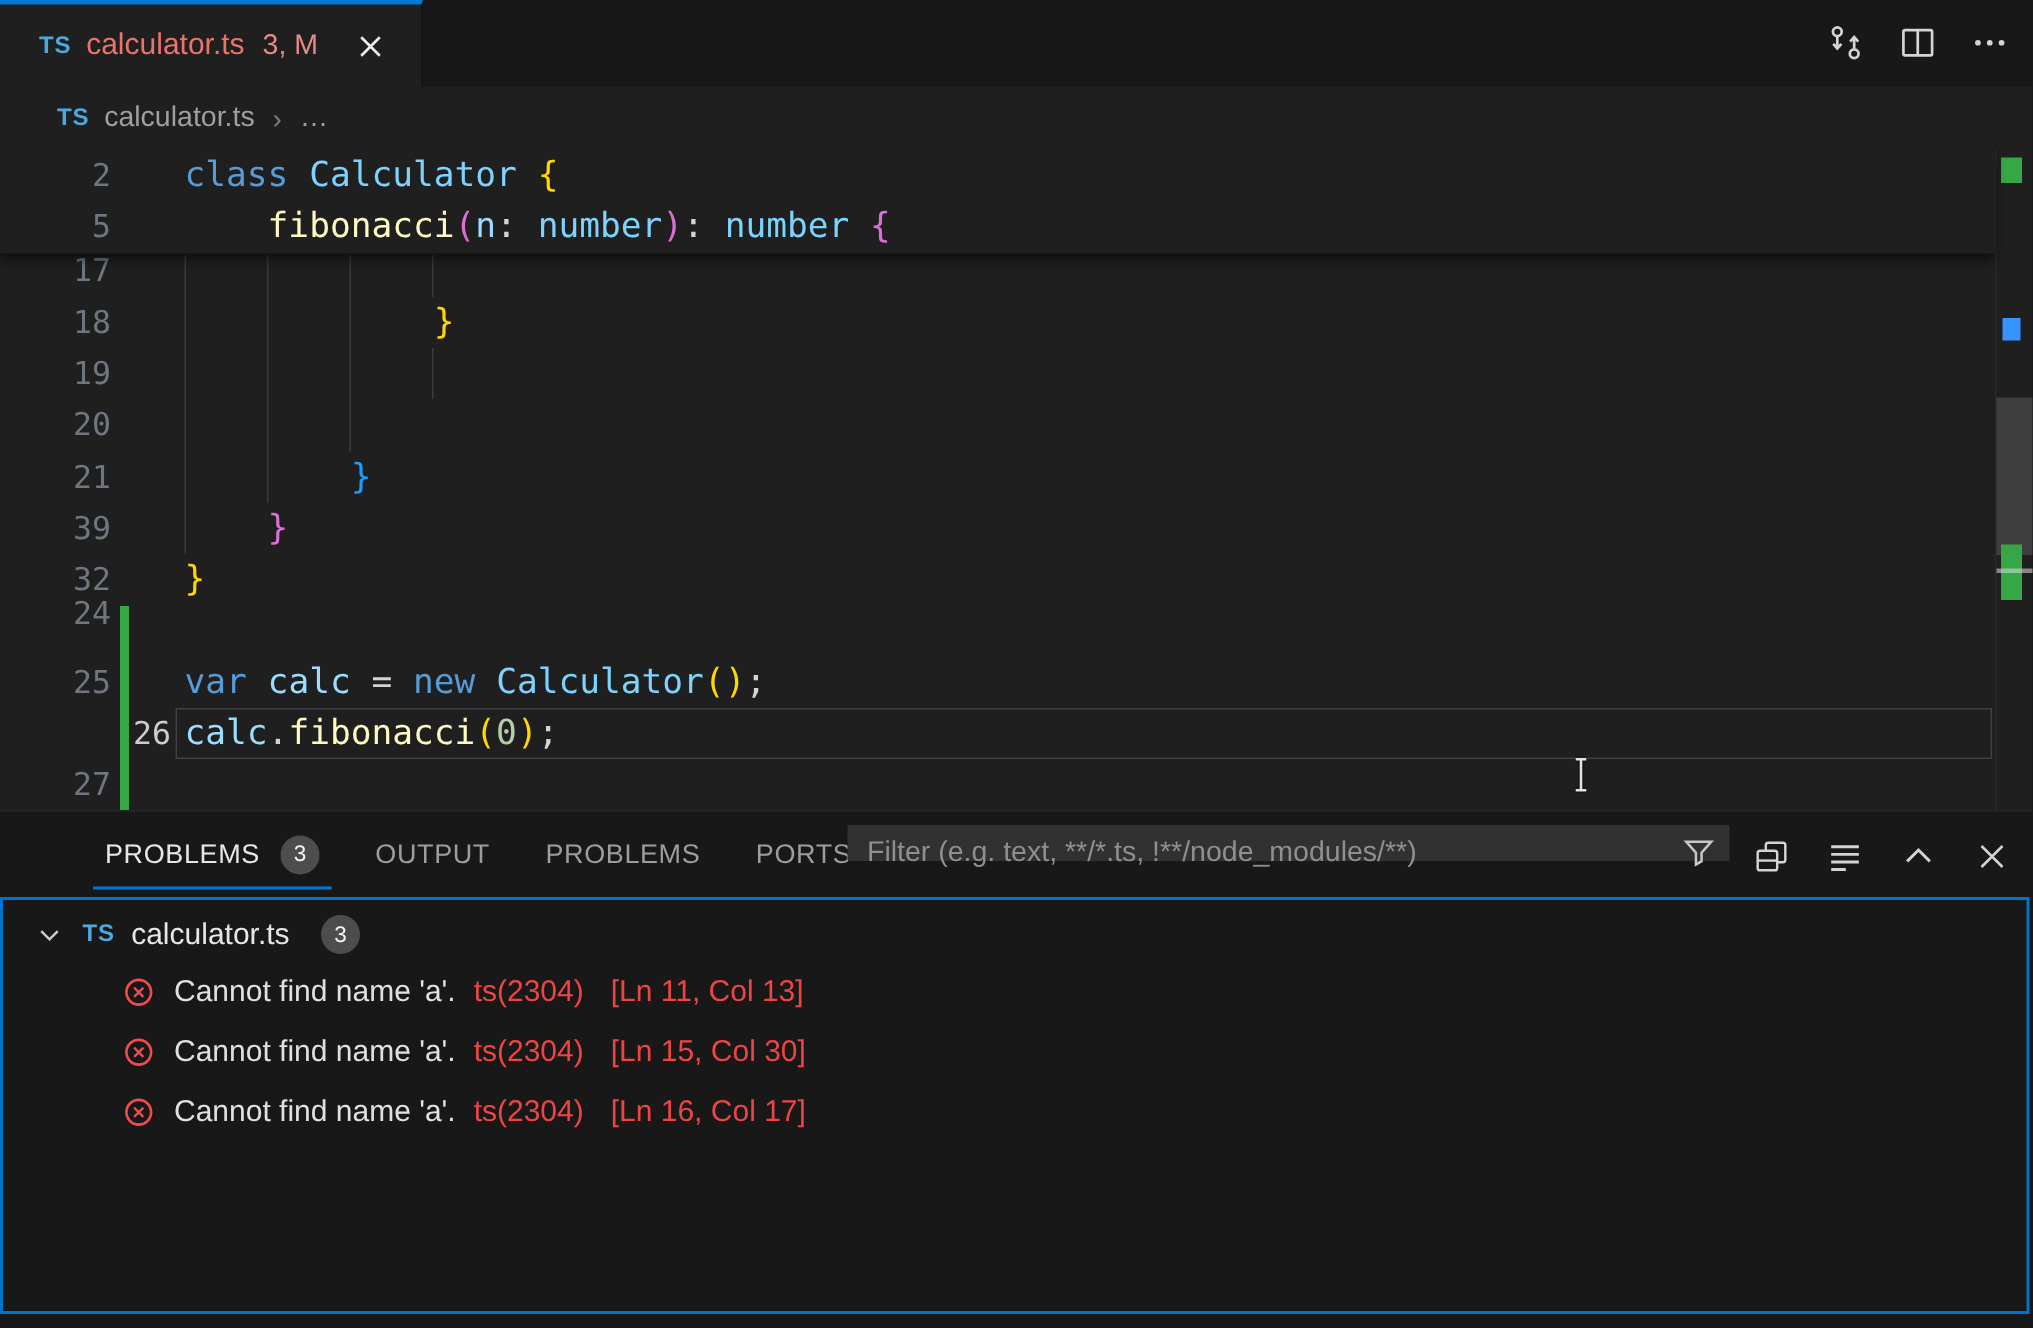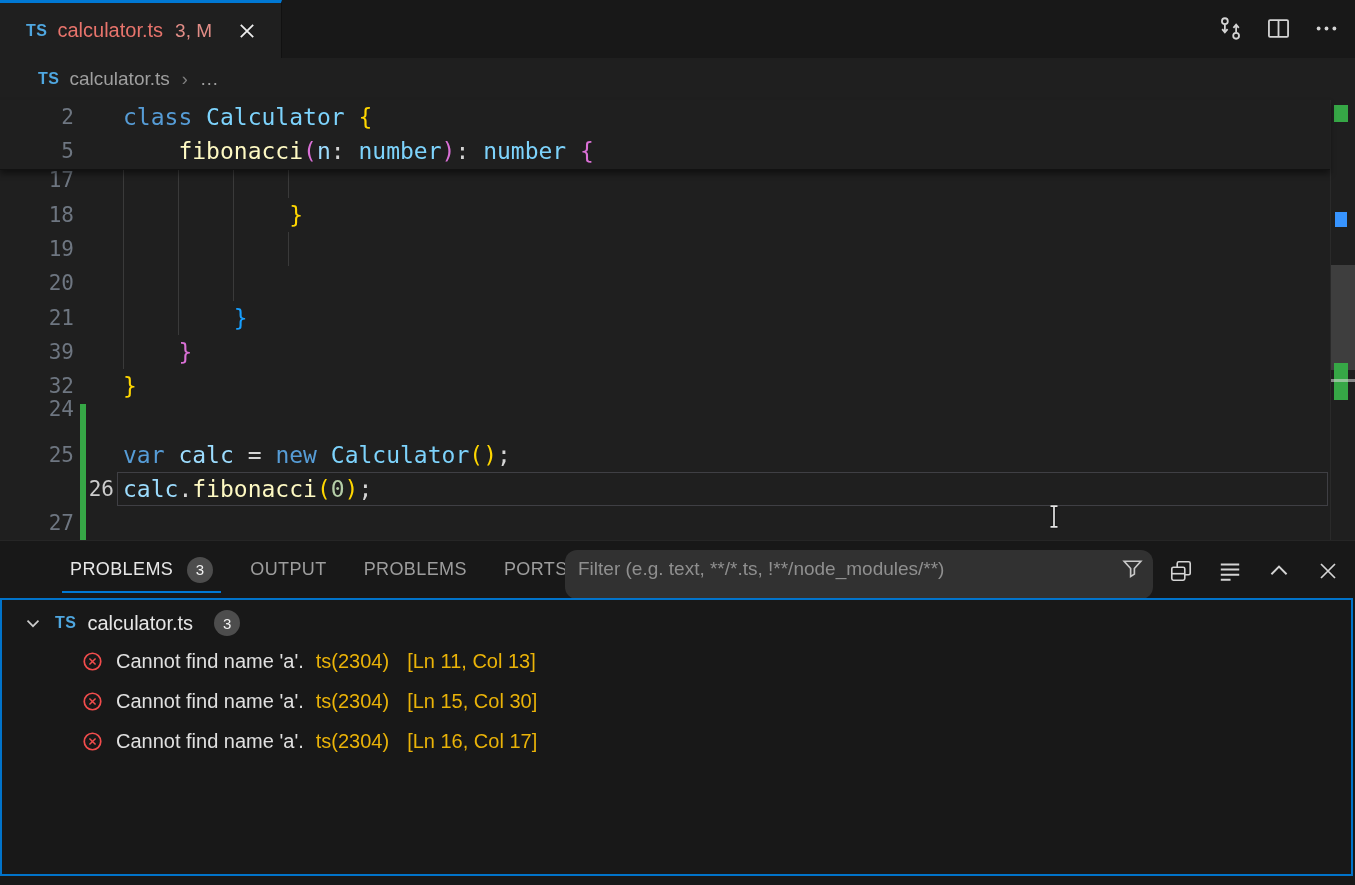--- a/index.html
+++ b/index.html
@@ -55,38 +55,38 @@
   .mouse-cursor{position:absolute;left:1046px;top:503px;z-index:40;}
   
   .panel{position:absolute;left:0;top:540px;width:1355px;height:345px;background:#181818;border-top:1px solid #262626;box-sizing:border-box;}
   .panel-tabs{position:absolute;left:0;top:0;height:57px;display:flex;align-items:center;gap:37px;padding-left:38px;}
   .ptab{position:relative;height:100%;display:flex;align-items:center;gap:14px;color:#9d9d9d;
     font-size:18px;letter-spacing:.4px;cursor:pointer;}
   .ptab.active{color:#e7e7e7;margin-left:32px;}
   .ptab.active::after{content:"";position:absolute;left:-8px;right:-8px;bottom:5px;height:2px;background:#0078d4;}
   .badge{min-width:26px;height:26px;border-radius:13px;background:#4d4d4d;color:#f2f2f2;font-size:15px;
     display:flex;align-items:center;justify-content:center;box-sizing:border-box;padding:0 6px;}
-  .filter-box{position:absolute;left:565px;top:9px;width:588px;height:49px;background:#313131;border-radius:12px;}
+  .filter-box{position:absolute;left:565px;top:9px;width:588px;height:24px;background:#313131;border-radius:1px;}
   .filter-box input{position:absolute;left:0;top:0;width:540px;height:38px;background:transparent;border:none;outline:none;
     padding:0 0 0 13px;font-size:19px;color:#cccccc;font-family:"Liberation Sans",sans-serif;}
   .filter-box input::placeholder{color:#8f8f8f;}
   .filter-funnel{position:absolute;right:8px;top:6px;color:#c8c8c8;}
   .panel-actions{position:absolute;right:13px;top:15px;display:flex;gap:20px;align-items:center;}
   
   .problems{position:absolute;left:0;top:57px;width:1355px;height:280px;}
   .focus-border{position:absolute;left:0;top:0;width:1353px;height:278px;border:2px solid rgba(0,120,212,.95);
     box-sizing:border-box;pointer-events:none;}
   .prob-row{position:absolute;left:0;width:1353px;display:flex;align-items:center;cursor:pointer;}
   .prob-group{top:7px;height:36px;gap:11px;padding-left:22px;box-sizing:border-box;}
   .prob-group .file-name{font-size:20px;color:#e6e6e6;}
   .prob-group .badge{margin-left:10px;}
   .chevron{color:#cccccc;display:flex;}
   .prob-item{height:40px;gap:12px;padding-left:81px;box-sizing:border-box;}
   .prob-msg{font-size:20px;color:#e0e0e0;}
-  .prob-meta{font-size:20px;color:#eab308;}
+  .prob-meta{font-size:20px;color:#ef4444;}
   .prob-loc{margin-left:6px;}
   .err-icon{display:flex;}
 </style>
 </head>
 <body>
 
 <div class="tab-bar">
   <div class="tab">
     <span class="ts-badge">TS</span>
     <span class="tab-title">calculator.ts</span>

